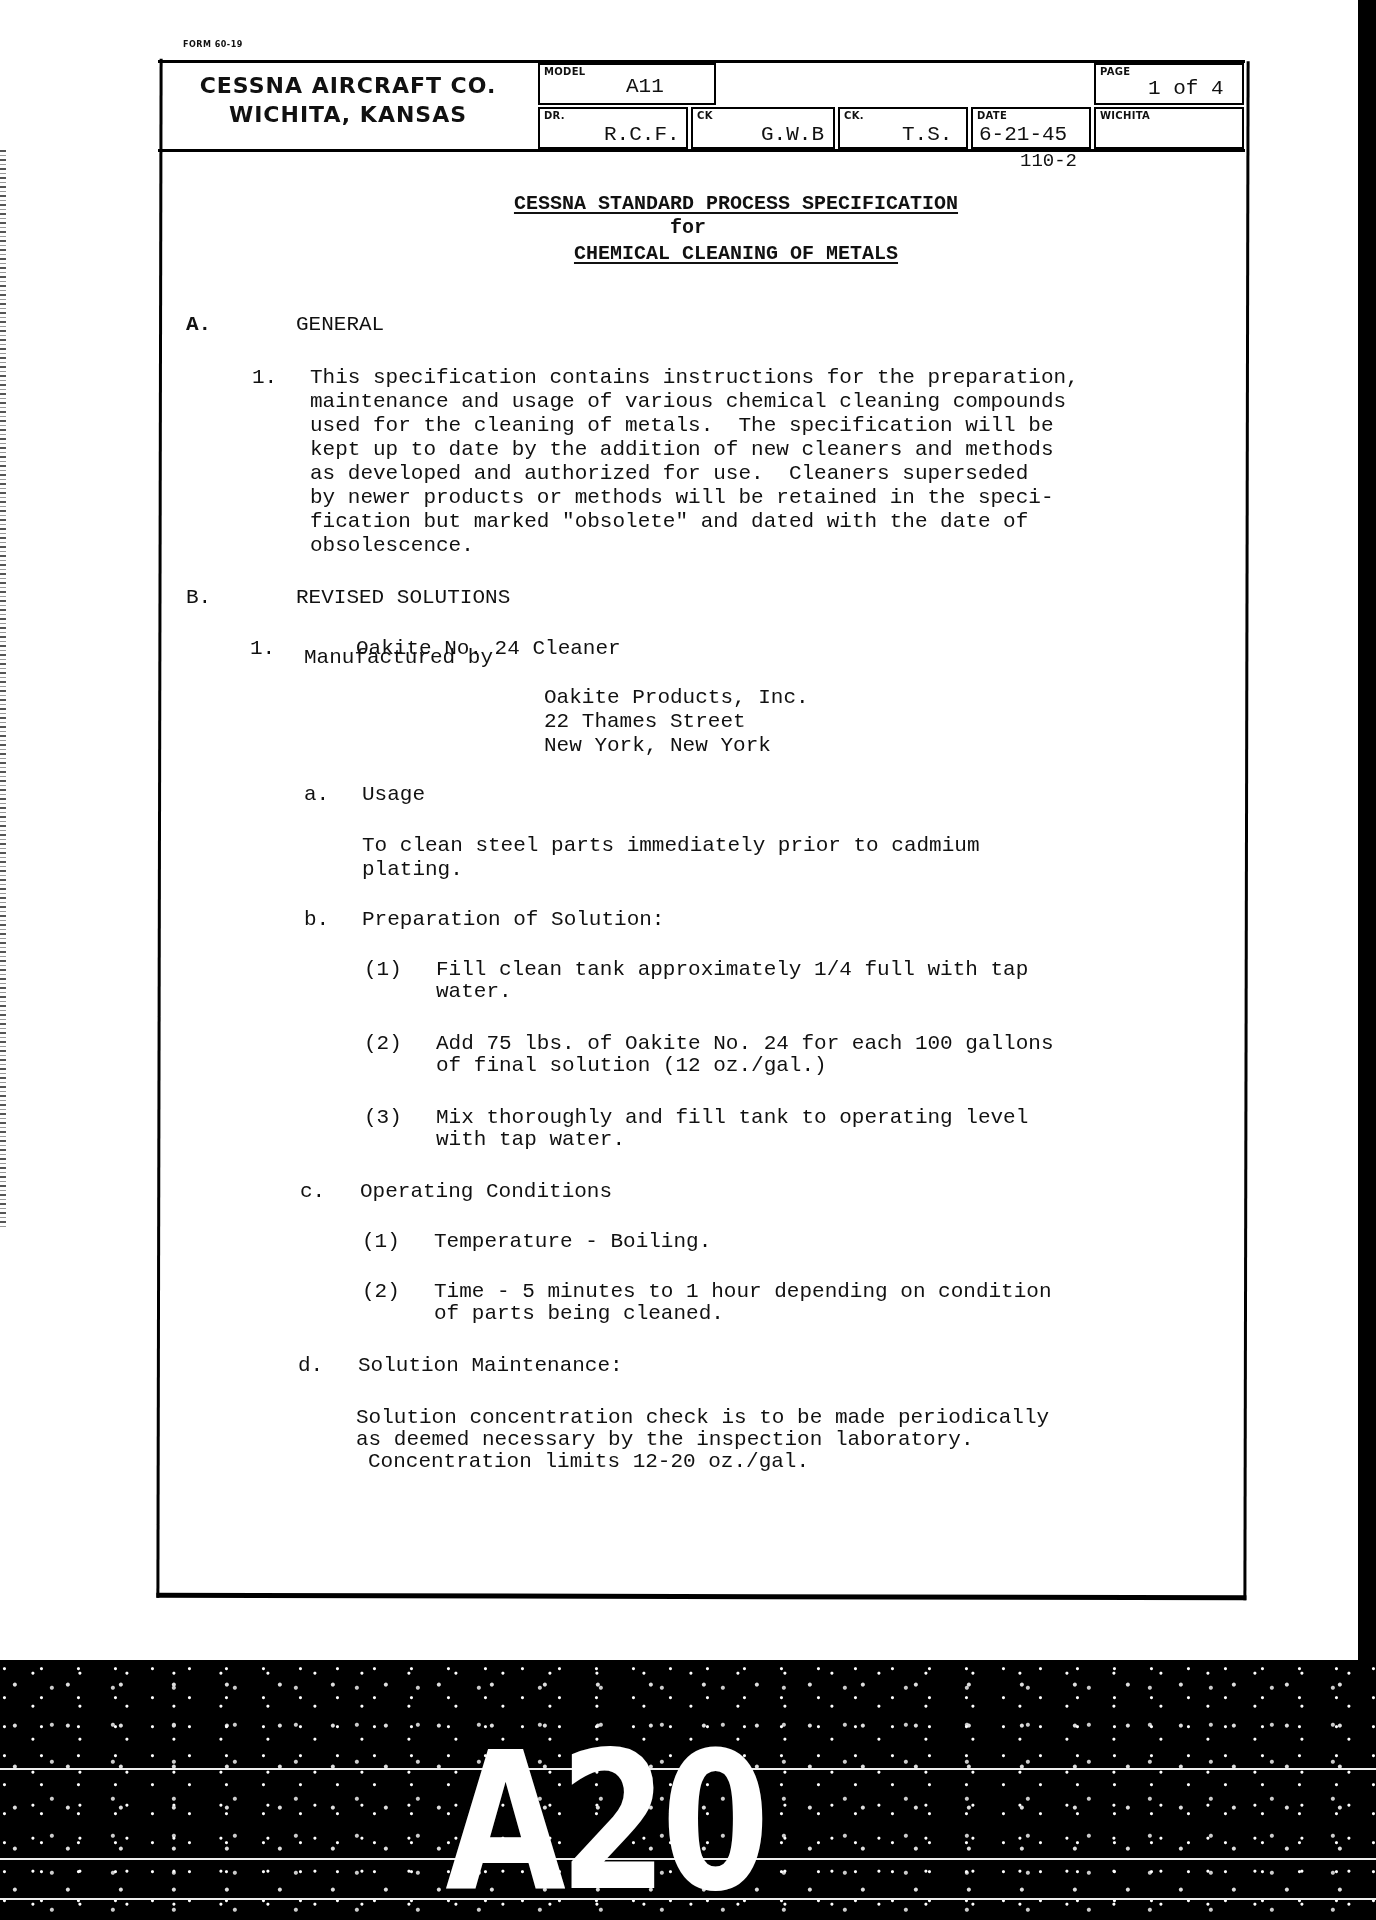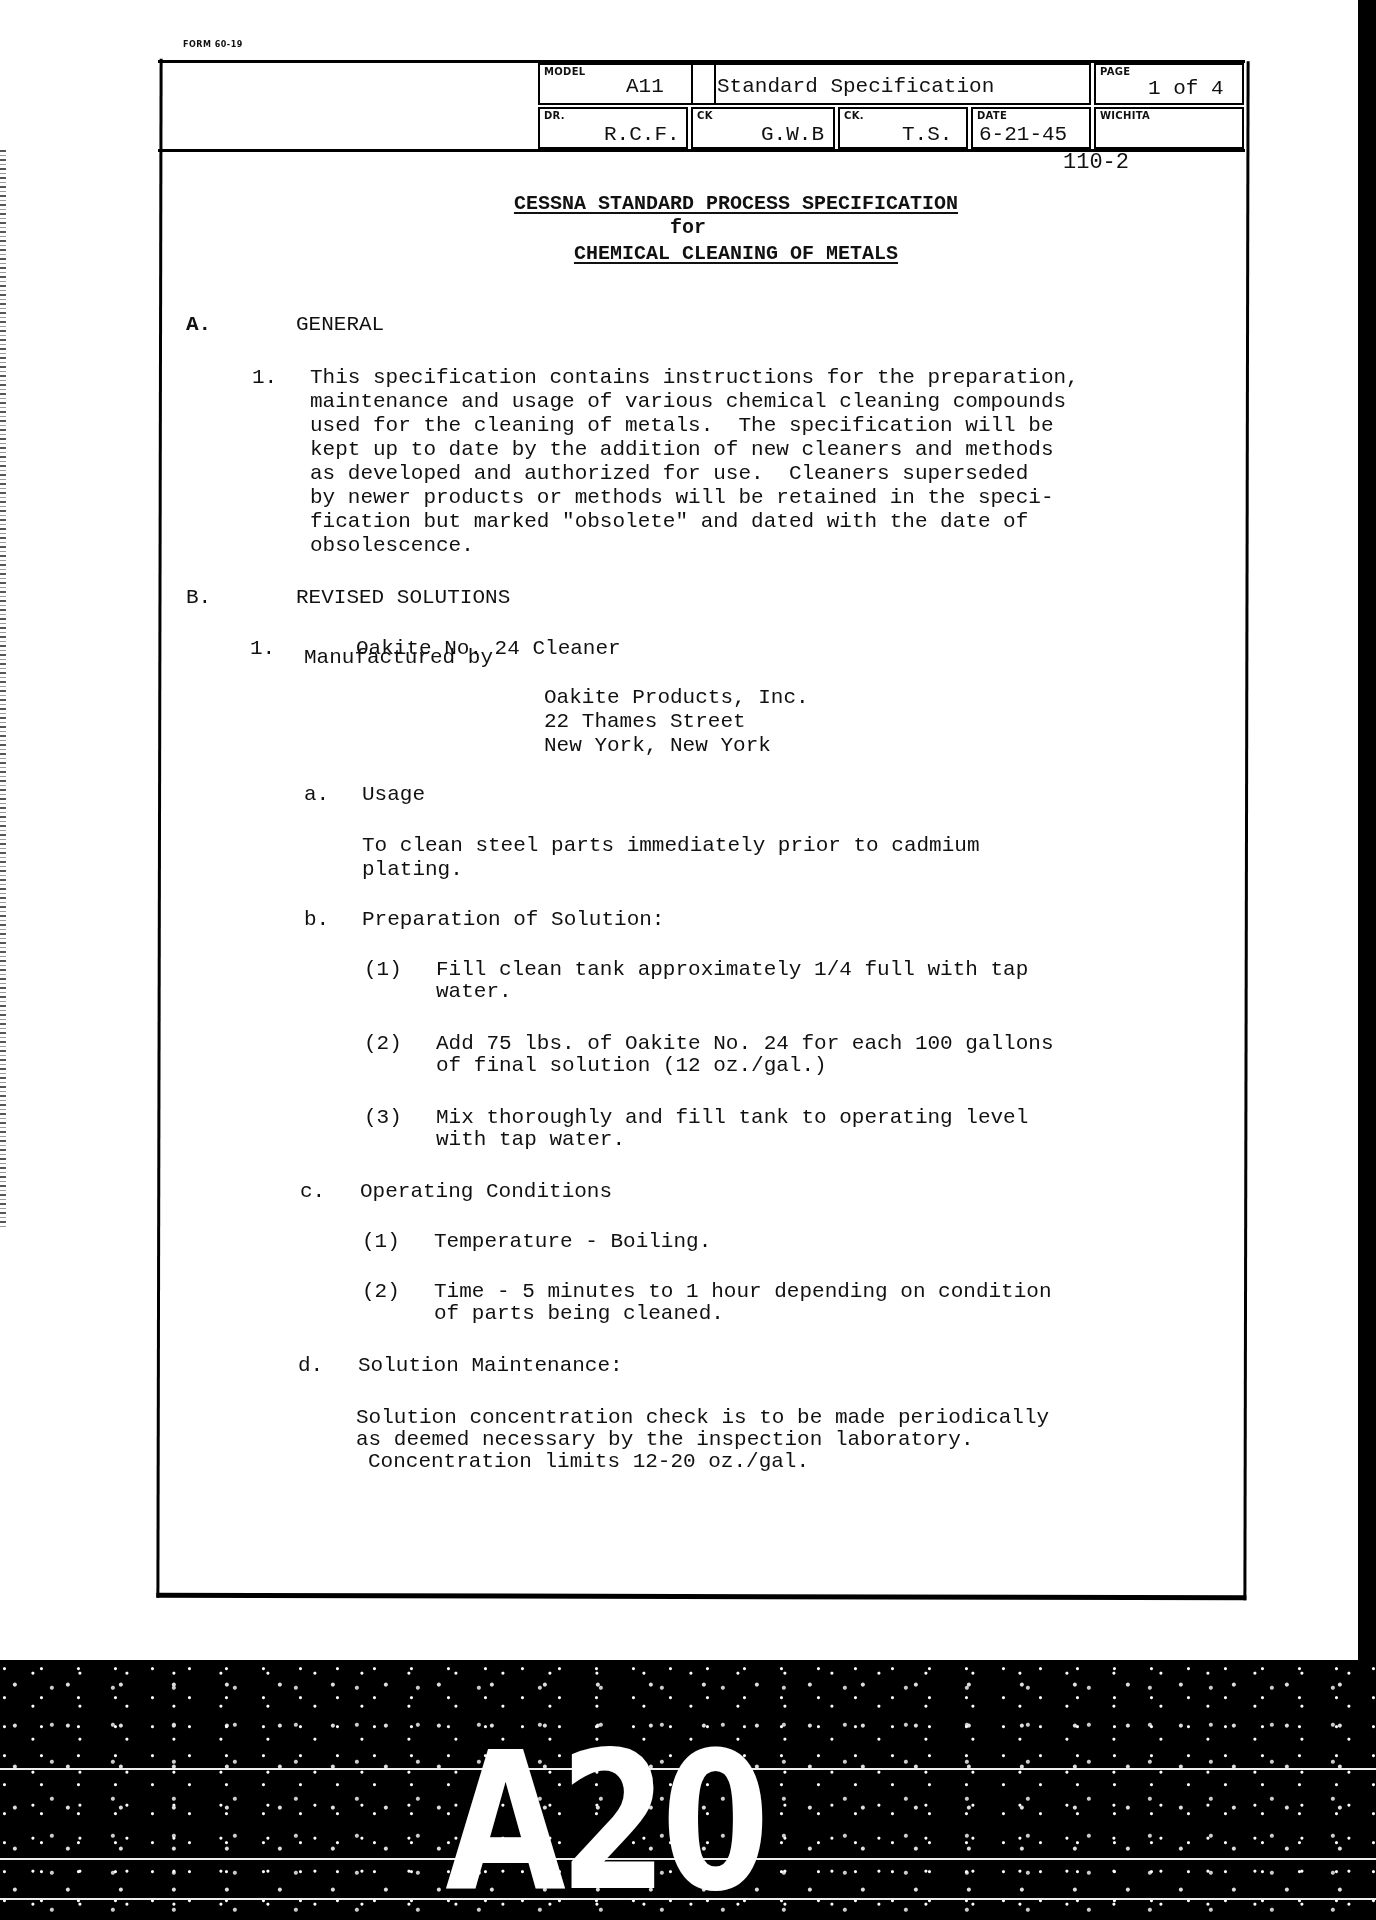--- a/index.html
+++ b/index.html
@@ -16,21 +16,21 @@
     .frame { position: absolute; left: 158px; top: 60px; width: 1084px; height: 1534px;
       border-left: 3px solid #000; border-right: 3px solid #000; border-bottom: 5px solid #000; transform: rotate(0.12deg); }
 
     .title-block { position: absolute; left: 158px; top: 60px; width: 1087px; height: 86px; border-top: 3px solid #000; border-bottom: 3px solid #000; }
     .tb-cell { position: absolute; border: 2px solid #000; box-sizing: border-box; }
     .tb-label { position: absolute; top: 1px; left: 4px; font-family: "DejaVu Sans", sans-serif; font-weight: bold; font-size: 10px; letter-spacing: 0.3px; }
     .tb-value { position: absolute; font-family: "Liberation Mono", monospace; font-size: 21px; }
     .company { position: absolute; left: 0; top: 0; width: 380px; height: 86px; text-align: center; font-family: "DejaVu Sans", sans-serif; font-weight: bold; }
     .company .l1 { font-size: 22px; letter-spacing: 1px; margin-top: 10px; }
     .company .l2 { font-size: 22px; letter-spacing: 1px; margin-top: 4px; }
-    .doc-code { position: absolute; left: 1063px; top: 150px; font-size: 22px; }
+    .doc-code { position: absolute; left: 1020px; top: 150px; font-size: 19px; }
 
     .heading { position: absolute; left: 0; width: 1376px; text-align: center; font-weight: bold; font-size: 20px; font-family: "Liberation Mono", monospace; }
     .heading.u span { text-decoration: underline; text-decoration-thickness: 2px; text-underline-offset: 3px; }
 
     .t { position: absolute; font-size: 21px; line-height: 24px; white-space: pre; font-family: "Liberation Mono", monospace; }
     .b { font-weight: bold; }
     .u { text-decoration-thickness: 2px; text-underline-offset: 3px; margin-left: 48px; }
 
     .footer-band { position: absolute; left: 0; top: 1660px; width: 1376px; height: 260px; background: #000;
       background-image:
@@ -47,27 +47,28 @@
 <body>
 
 <div class="left-speckle"></div>
 <div class="right-band"></div>
 
 <div class="form-no">FORM 60-19</div>
 
 <div class="frame"></div>
 
 <div class="title-block">
+  <div class="company">
+    <div class="l1">CESSNA AIRCRAFT CO.</div>
+    <div class="l2">WICHITA, KANSAS</div>
+  </div>
 
   <div class="tb-cell" style="left:380px;top:0;width:178px;height:42px;">
     <span class="tb-label">MODEL</span>
     <span class="tb-value" style="left:86px;top:10px;">A11</span>
-  </div>
-  <div class="tb-cell" style="left:533px;top:0;width:400px;height:42px;">
-    <span class="tb-value" style="left:24px;top:10px;">Standard Specification</span>
   </div>
   <div class="tb-cell" style="left:936px;top:0;width:150px;height:42px;">
     <span class="tb-label">PAGE</span>
     <span class="tb-value" style="left:52px;top:12px;">1 of 4</span>
   </div>
 
   <div class="tb-cell" style="left:380px;top:44px;width:150px;height:42px;">
     <span class="tb-label">DR.</span>
     <span class="tb-value" style="left:64px;top:14px;">R.C.F.</span>
   </div>

